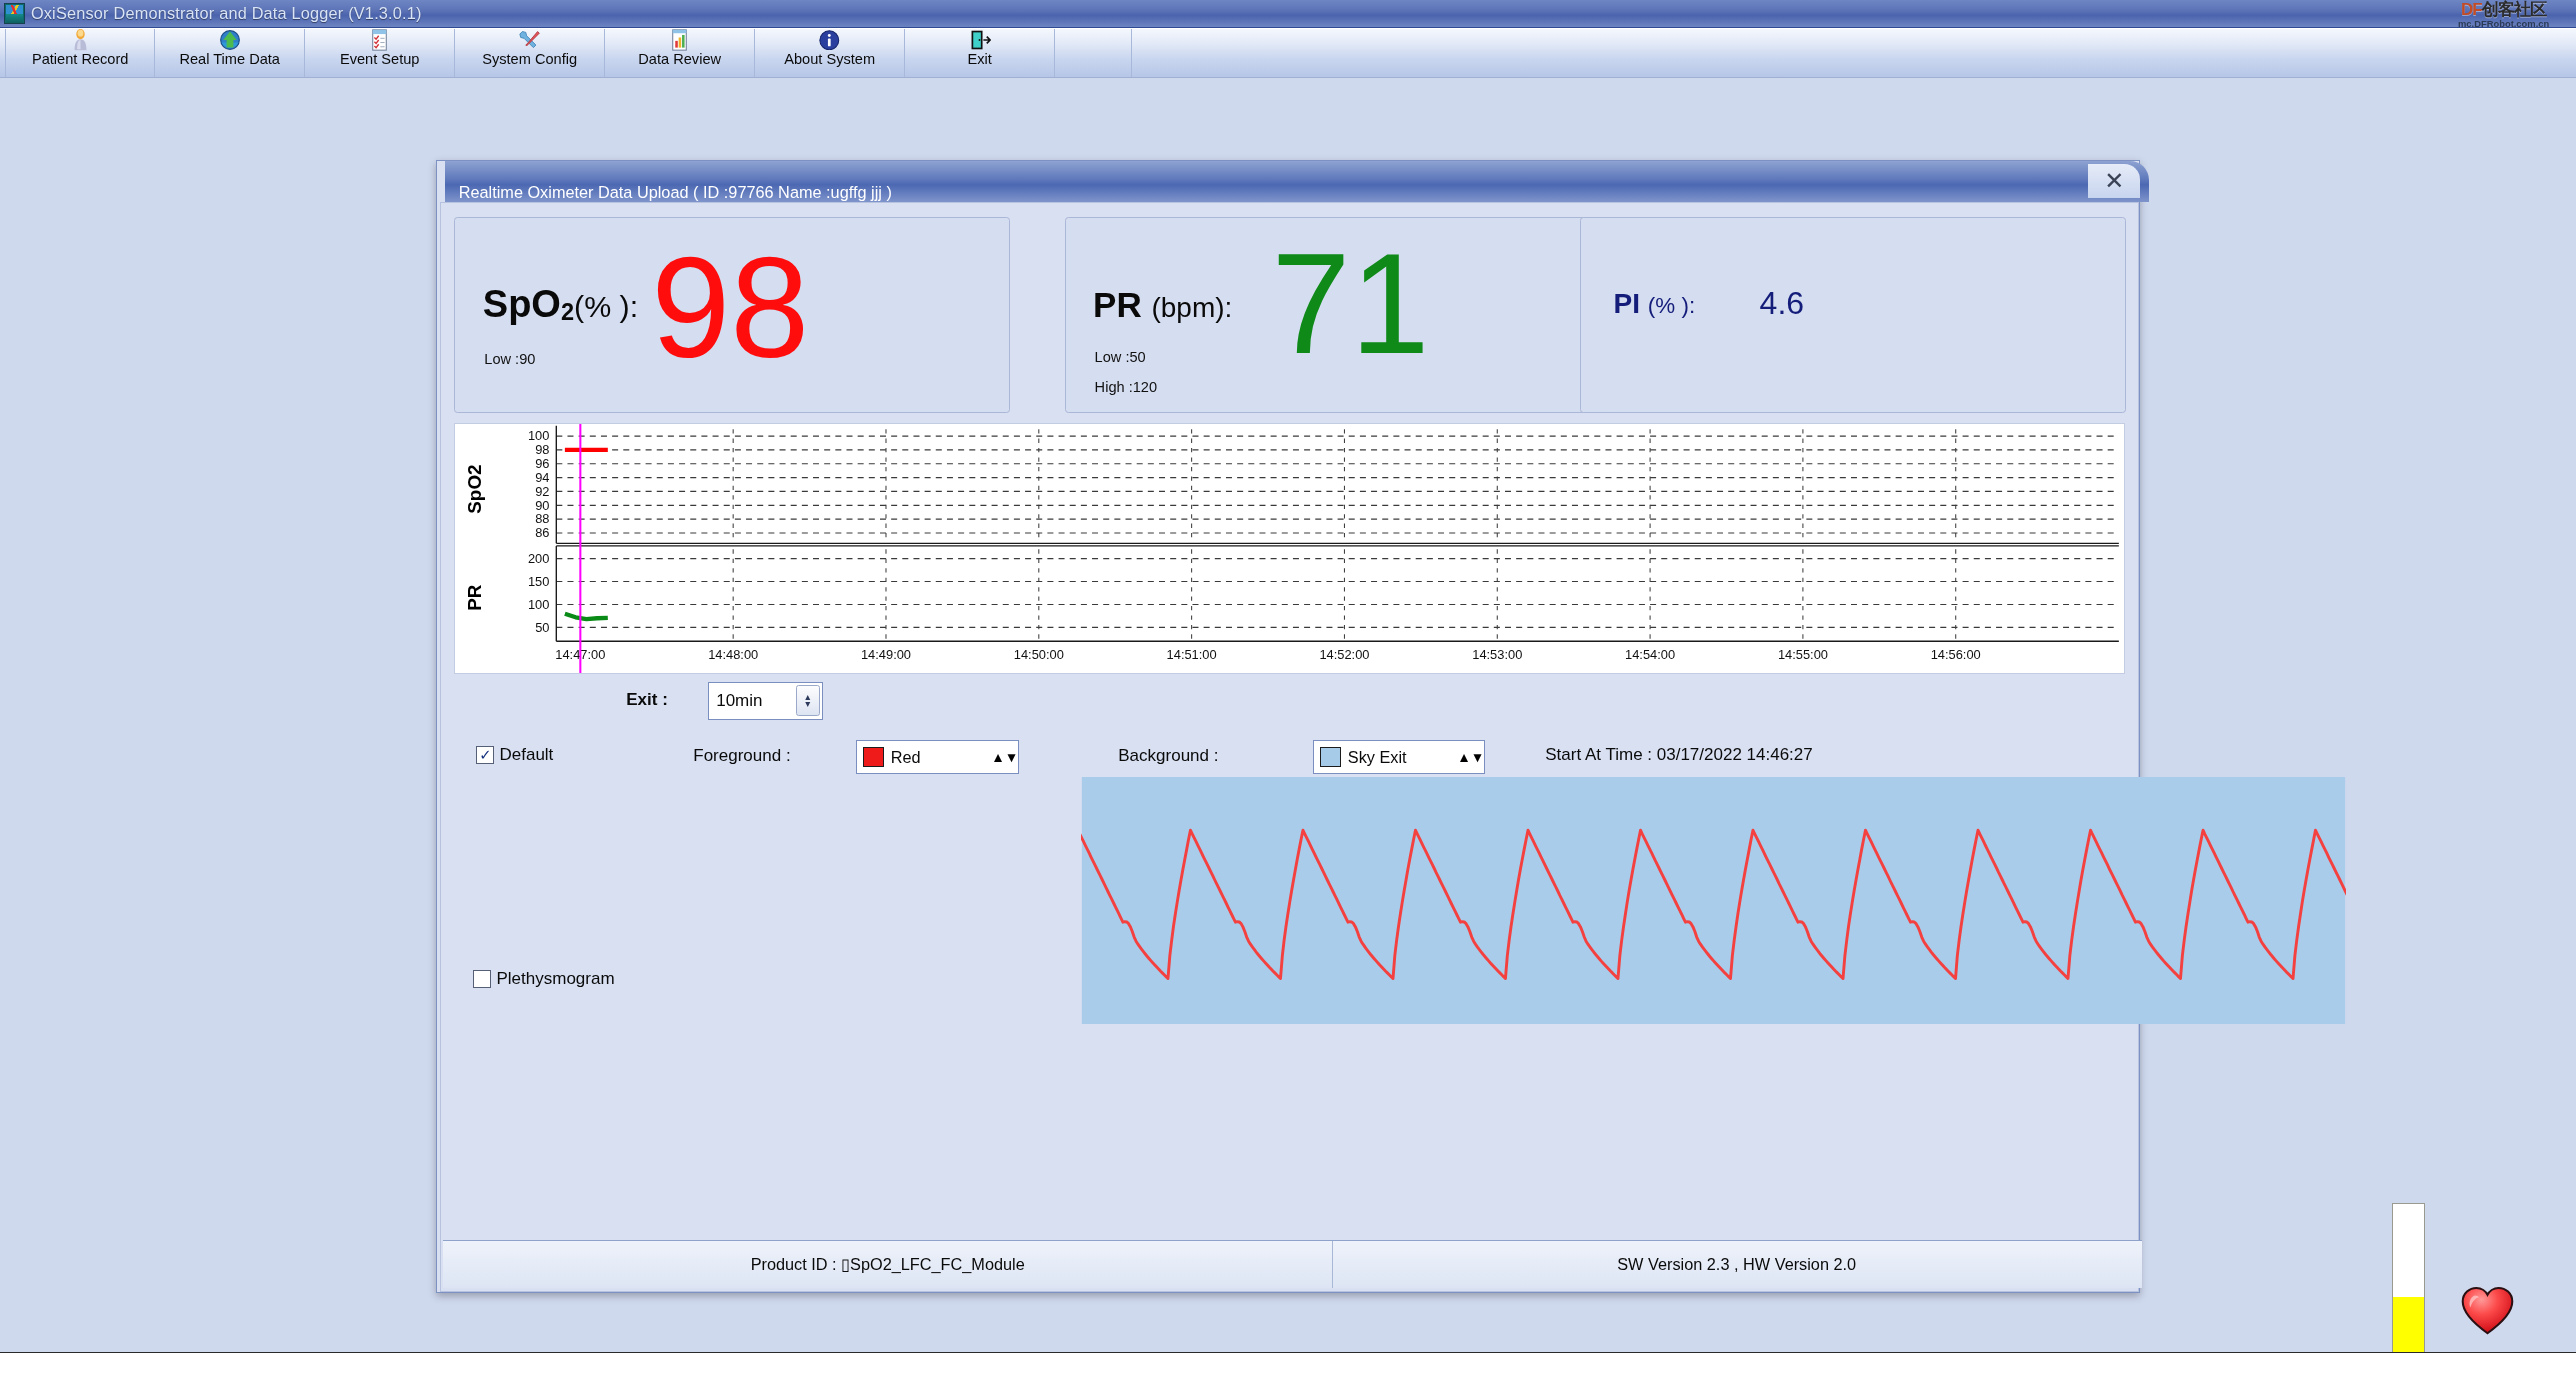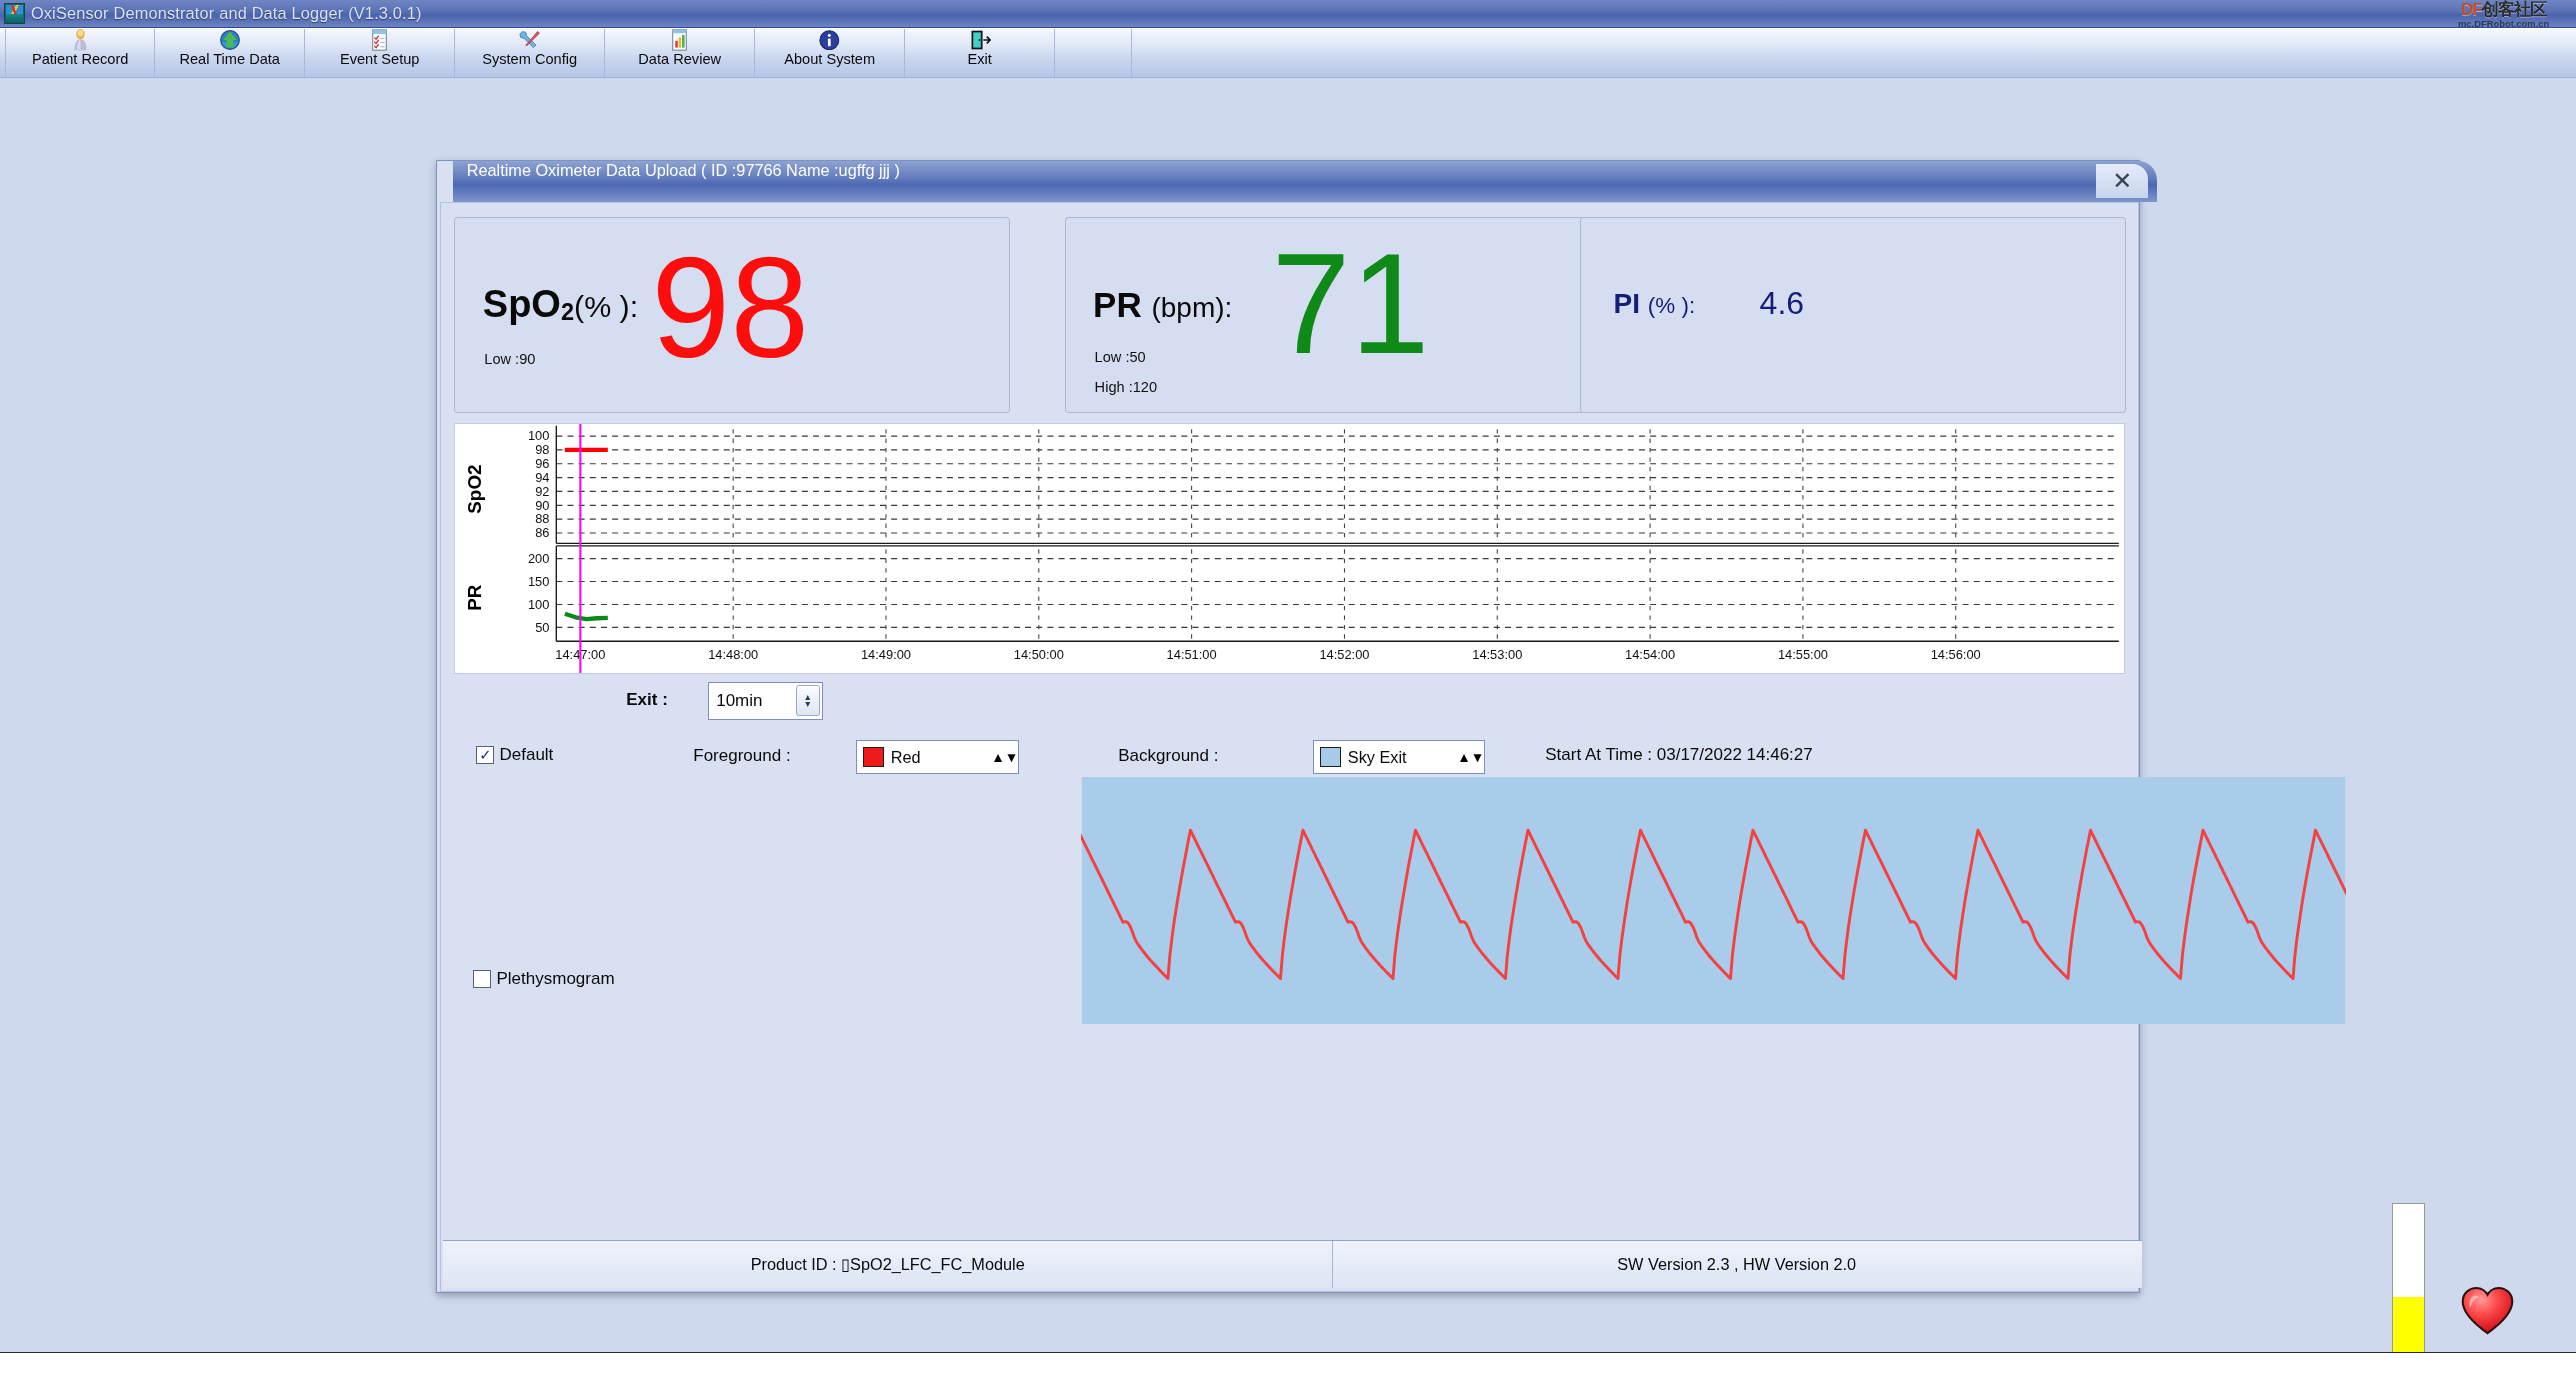--- a/index.html
+++ b/index.html
@@ -85,24 +85,24 @@
   }
 
   
   #dialog {
     position: absolute; left: 436px; top: 82px; width: 1704px; height: 1133px;
     background: #d8e0f2;
     border: 0.9px solid #7d92c2;
     box-shadow: 0 2.6px 7.7px rgba(0,0,0,.28);
   }
   #dlg-titlebar {
-    position: absolute; left: 16px; top: 0; width: 1704px; height: 41px;
+    position: absolute; left: 8px; top: 0; width: 1704px; height: 41px;
     background: linear-gradient(180deg, #8ea3d2 0%, #5e78bb 45%, #4c68b2 58%, #7e94cb 100%);
     border-top-right-radius: 19px;
-    display: flex; align-items: flex-start;
+    display: flex; align-items: flex-end;
   }
   #dlg-titlebar .dlg-title {
     color: #ffffff; font-size: 16.3px; margin-left: 13.7px; white-space: nowrap;
   }
   #dlg-close {
     position: absolute; right: 8.6px; top: 3.4px; width: 52px; height: 34px;
     background: linear-gradient(180deg, #e6ecf8, #c7d4ee);
     border-top-right-radius: 15.5px;
     display: flex; align-items: center; justify-content: center;
     font-size: 24px; color: #3a4456; line-height: 1; font-family: "Liberation Sans", sans-serif;

